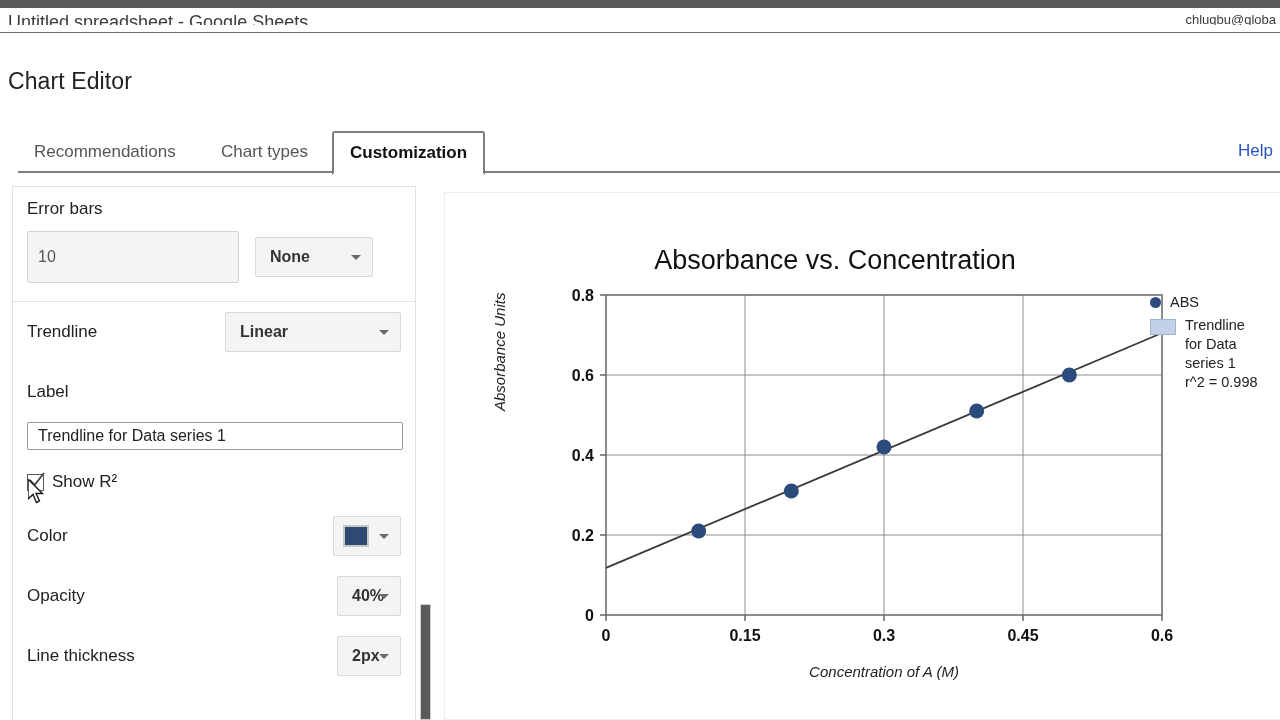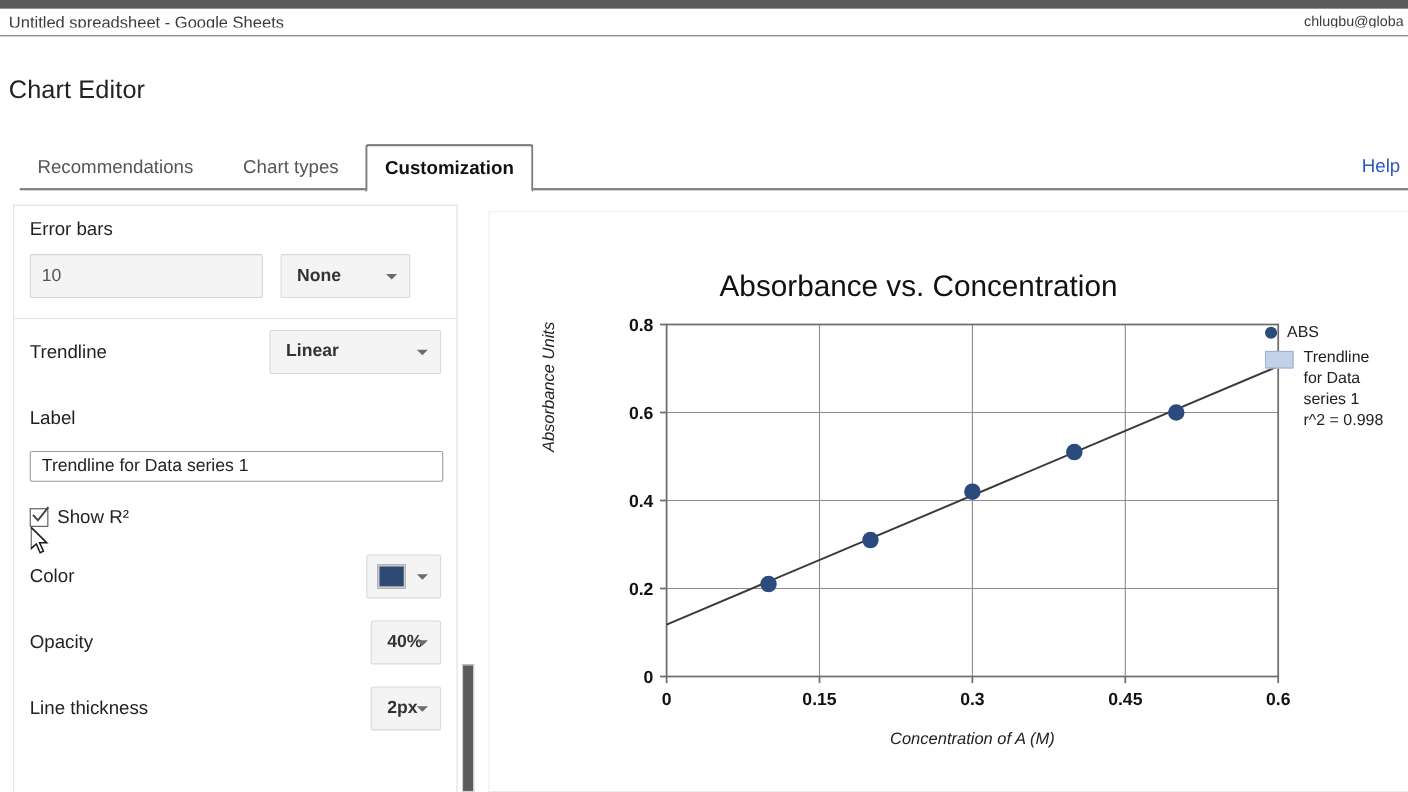--- a/index.html
+++ b/index.html
@@ -18,21 +18,21 @@
   .chrome-strip {
     position: absolute; left: 0; top: 0; width: 1280px; height: 8px;
     background: #5b5b5b;
   }
   .chrome-row {
     position: absolute; left: 0; top: 8px; width: 1280px; height: 25px;
     background: #ffffff; overflow: hidden;
   }
   .chrome-clipped-title {
     position: absolute; left: 8px; top: 4px;
-    font-size: 15px; color: #3c3c3c; white-space: nowrap;
+    font-size: 18px; color: #3c3c3c; white-space: nowrap;
     height: 13px; overflow: hidden;
   }
   .chrome-clipped-account {
     position: absolute; right: 4px; top: 4px;
     font-size: 13px; color: #3c3c3c; white-space: nowrap;
     height: 13px; overflow: hidden;
   }
   .chrome-rule {
     position: absolute; left: 0; top: 32px; width: 1280px;
     height: 1px; background: #6f6f6f;
@@ -83,21 +83,21 @@
   .sec-label {
     font-size: 17px; color: #222; white-space: nowrap;
   }
 
   
   .errorbars-sec { padding-top: 12px; padding-bottom: 18px; }
   .errorbars-row {
     display: flex; align-items: center; gap: 16px; margin-top: 12px;
   }
   .text-input {
-    width: 212px; height: 40px;
+    width: 212px; height: 52px;
     background: #f4f4f4; border: 1px solid #d4d4d4; border-radius: 2px;
     font-size: 16px; color: #555; padding: 0 10px;
     font-family: "Liberation Sans", sans-serif;
   }
   .select {
     position: relative; height: 40px;
     background: #f4f4f4; border: 1px solid #d9d9d9; border-radius: 2px;
     display: flex; align-items: center; cursor: pointer;
   }
   .select .sel-val {
@@ -110,21 +110,21 @@
     border-left: 5px solid transparent; border-right: 5px solid transparent;
     border-top: 5px solid #6b6b6b;
   }
   .sel-none { width: 118px; }
 
   
   .row {
     display: flex; align-items: center; justify-content: space-between;
     height: 60px;
   }
-  .sel-wide { width: 156px; }
+  .sel-wide { width: 176px; }
   .label-input {
     width: 376px; height: 28px; background: #fff;
     border: 1px solid #9a9a9a; border-radius: 2px;
     font-size: 16px; color: #222; padding: 0 10px;
     font-family: "Liberation Sans", sans-serif;
   }
 
   .check-row {
     display: flex; align-items: center; gap: 8px;
     height: 56px; padding-top: 8px;

